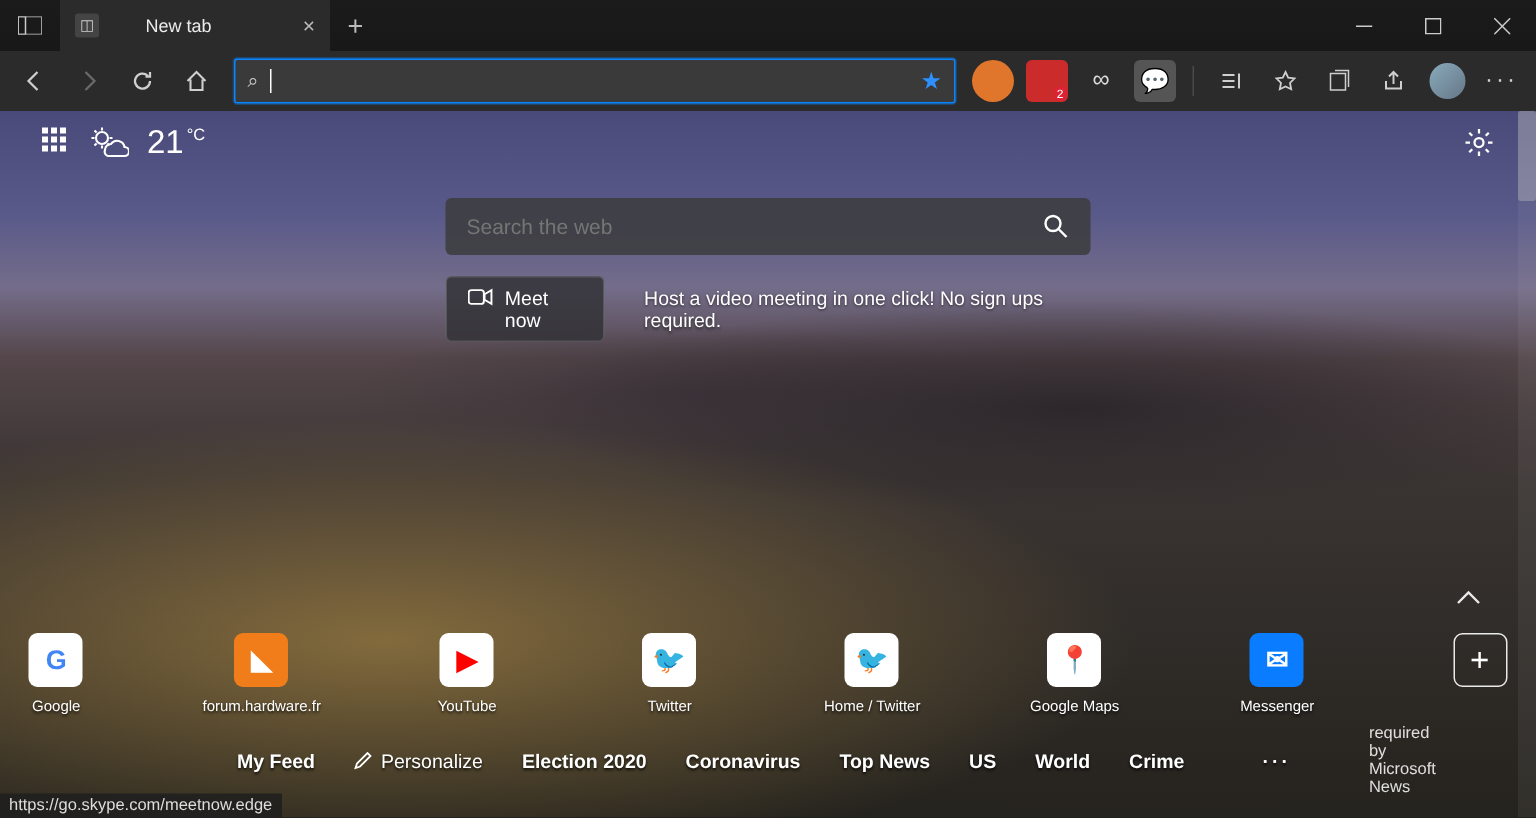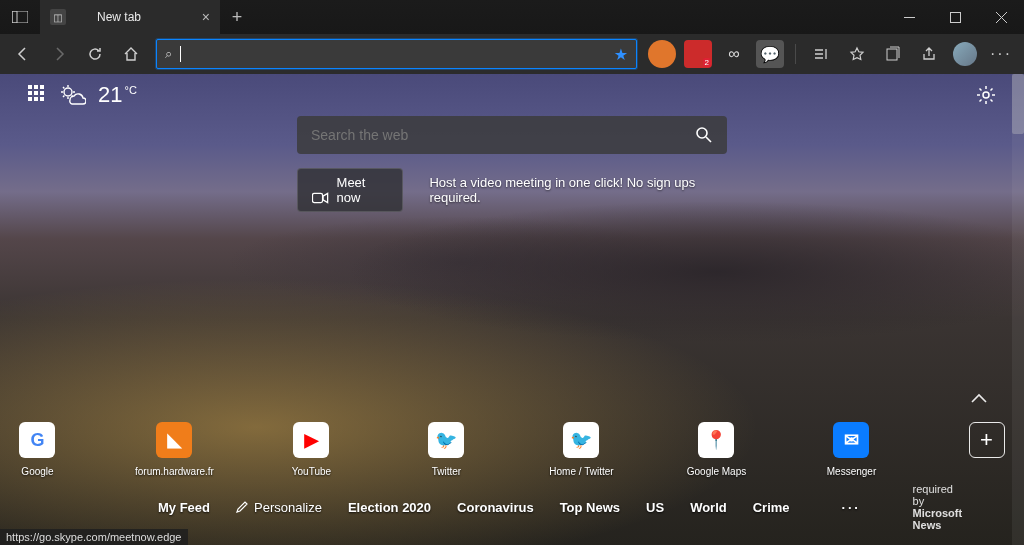--- a/index.html
+++ b/index.html
@@ -53,43 +53,43 @@
   .scrollbar::before{content:"";position:absolute;top:0;left:0;right:0;height:60px;background:rgba(200,200,200,.35);border-radius:2px;}
 
   .top-strip { position:absolute; top:8px; left:28px; right:28px; display:flex; align-items:center; justify-content:space-between; z-index:5;}
   .weather { display:flex; align-items:center; gap:12px; color:#fff;}
   .grid-ic { width:20px;height:20px; display:grid; grid-template-columns:repeat(3,4px); grid-template-rows:repeat(3,4px); gap:2px;}
   .grid-ic span{background:#fff;}
   .temp { font-size:22px; font-weight:300; display:flex; align-items:flex-start; gap:2px;}
   .temp small{font-size:11px; margin-top:2px;}
   .gear { color:#fff; }
 
-  .center-col { position:absolute; top:42px; left:50%; transform:translateX(-50%); width:430px; z-index:5; }
+  .center-col { position:absolute; top:58px; left:50%; transform:translateX(-50%); width:430px; z-index:5; }
   .websearch { height:38px; background:rgba(60,60,63,.88); border-radius:4px; display:flex; align-items:center; padding:0 14px;}
   .websearch input { flex:1; background:transparent; border:none; outline:none; color:#ddd; font-size:14px;}
   .websearch .mag { color:#eee; }
   .meet-row { margin-top:14px; display:flex; align-items:center; gap:14px; }
-  .meet-btn { background:rgba(50,50,55,.85); border:1px solid rgba(255,255,255,.15); padding:6px 14px; border-radius:4px; display:flex; align-items:flex-end; gap:8px; font-size:13px;}
+  .meet-btn { background:rgba(50,50,55,.85); border:1px solid rgba(255,255,255,.15); padding:6px 14px; border-radius:4px; display:flex; align-items:flex-start; gap:8px; font-size:13px;}
   .meet-desc { font-size:13px; color:#fff; text-shadow:0 1px 2px rgba(0,0,0,.6);margin-left:12px;}
 
   .expand-arrow { position:absolute; right:36px; top:318px; color:#fff; z-index:5; opacity:.9;}
 
   .tiles { position:absolute; top:348px; left:0; right:0; display:flex; justify-content:center; gap:60px; z-index:5;}
   .tile { display:flex; flex-direction:column; align-items:center; gap:8px; width:80px;}
   .tile .box { width:36px; height:36px; border-radius:6px; display:flex; align-items:center; justify-content:center; font-size:18px; font-weight:bold;}
   .tile .lbl { font-size:10px; color:#fff; text-shadow:0 1px 2px rgba(0,0,0,.8); white-space:nowrap;}
   .tile.add .box { border:1.5px solid rgba(255,255,255,.9); background:transparent; color:#fff; font-size:22px; font-weight:300;}
 
   .feedbar { position:absolute; bottom:14px; left:0; right:0; display:flex; align-items:center; gap:26px; padding:0 156px 0 158px; z-index:5; font-size:13px;}
   .feedbar .item { color:#fff; text-shadow:0 1px 2px rgba(0,0,0,.8); font-weight:600; white-space:nowrap;}
   .feedbar .item.pers { display:flex; align-items:center; gap:6px; font-weight:400;text-align:right;}
   .feedbar .more { letter-spacing:2px;}
   .feedbar .spacer{flex:1;}
   .feedbar .powered { font-size:11px; color:rgba(255,255,255,.85); font-weight:400;}
-  .feedbar .powered b{font-weight:700;}
+  .feedbar .powered b{font-weight:400;}
 
   .statusbar { position:absolute; left:0; bottom:0; background:rgba(30,30,30,.85); color:#ddd; font-size:11px; padding:2px 6px; z-index:10;}
 
   svg { display:block; }
 </style>
 </head>
 <body>
 
 <div class="titlebar">
   <div class="tabview-icon">

